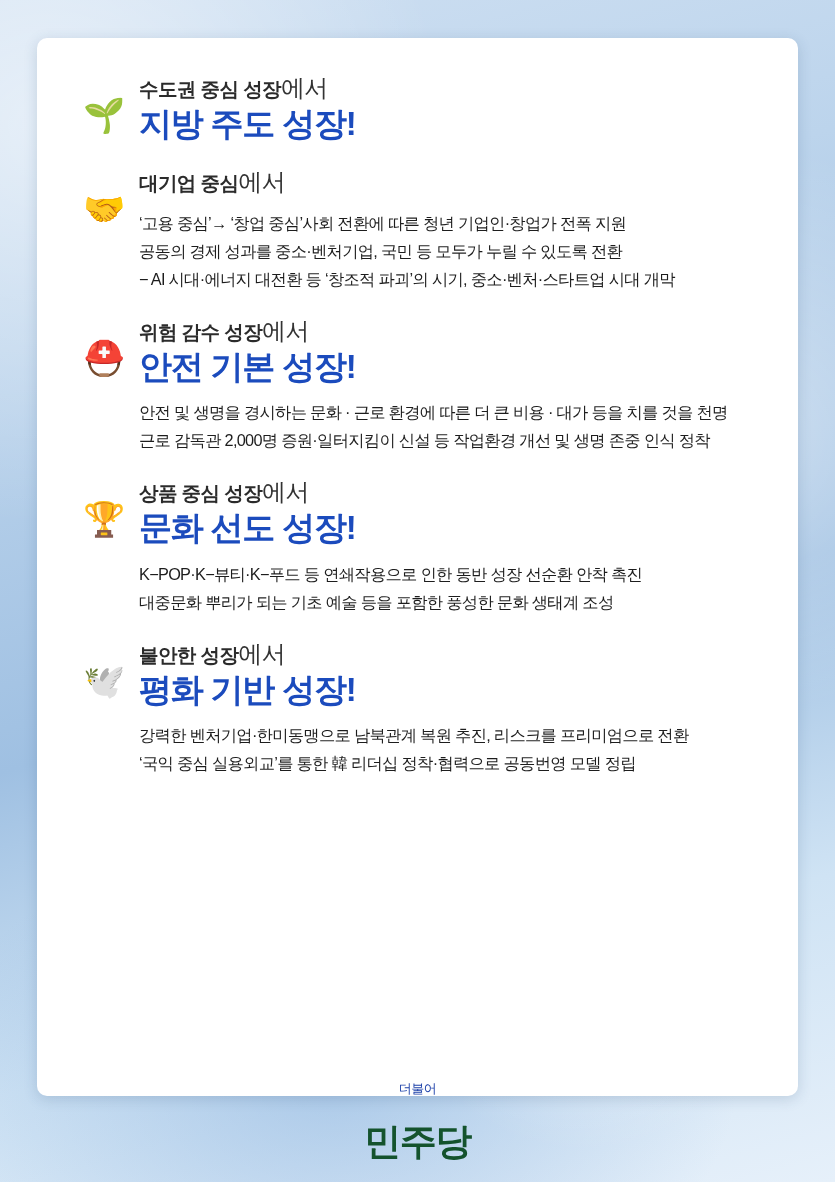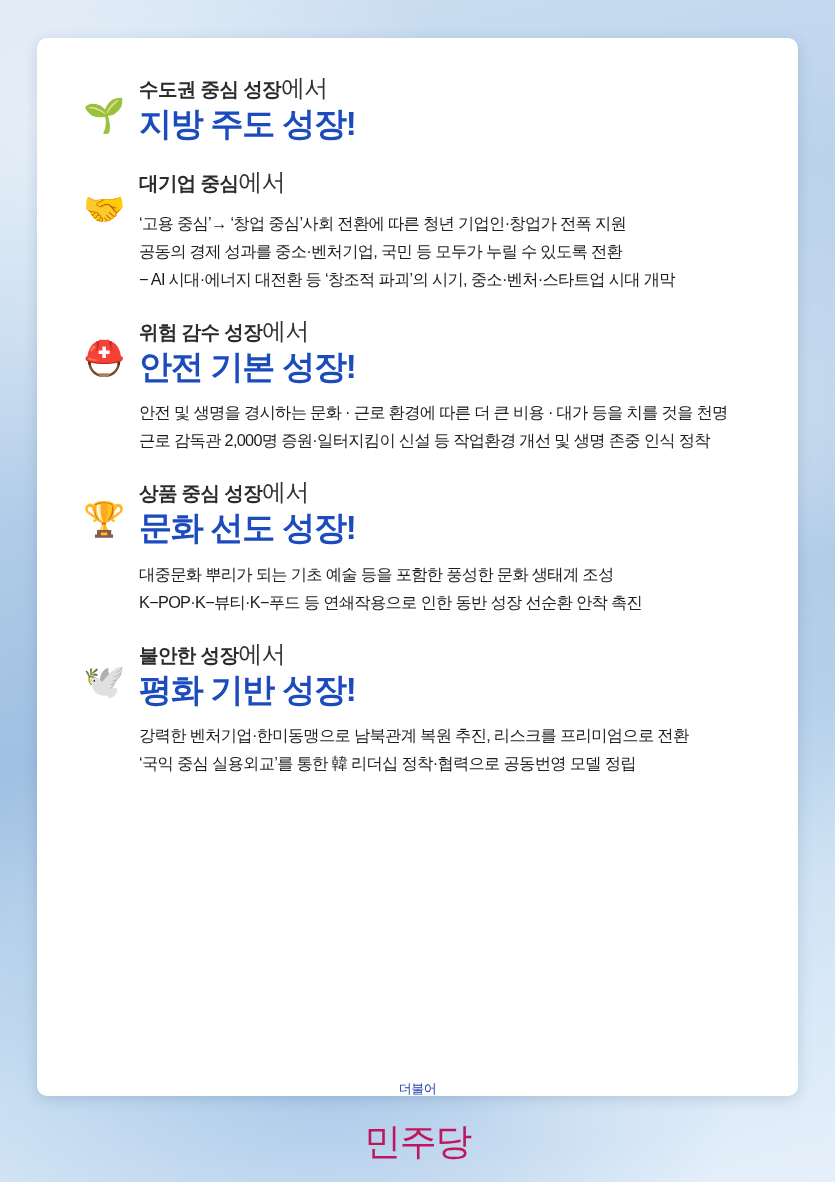--- a/index.html
+++ b/index.html
@@ -116,22 +116,22 @@
   .logo-top {
     font-size: 13px;
     font-weight: normal;
     color: #1b3fa8;
     letter-spacing: -0.5px;
     line-height: 1;
     margin-bottom: 2px;
   }
   .logo-main {
     font-size: 37px;
-    font-weight: normal;
-    color: #be185d;
+    font-weight: bold;
+    color: #14532d;
     letter-spacing: -1.5px;
     line-height: 1.05;
     margin-top: 28px;
   }
 </style>
 </head>
 <body>
 
 <div class="bg-swirl sw1"></div>
 <div class="bg-swirl sw2"></div>
@@ -172,22 +172,22 @@
     </div>
   </div>
 
   <div class="block">
     <div class="emoji">🏆</div>
     <div class="heads">
       <div class="head-small"><span>상품 중심 성장</span><span class="suffix">에서</span></div>
       <div class="head-big">문화 선도 성장!</div>
     </div>
     <div class="lines">
+      <div class="ln">K−POP·K−뷰티·K−푸드 등 연쇄작용으로 인한 동반 성장 선순환 안착 촉진</div>
       <div class="ln">대중문화 뿌리가 되는 기초 예술 등을 포함한 풍성한 문화 생태계 조성</div>
-      <div class="ln">K−POP·K−뷰티·K−푸드 등 연쇄작용으로 인한 동반 성장 선순환 안착 촉진</div>
     </div>
   </div>
 
   <div class="block">
     <div class="emoji">🕊️</div>
     <div class="heads">
       <div class="head-small"><span>불안한 성장</span><span class="suffix">에서</span></div>
       <div class="head-big">평화 기반 성장!</div>
     </div>
     <div class="lines">

